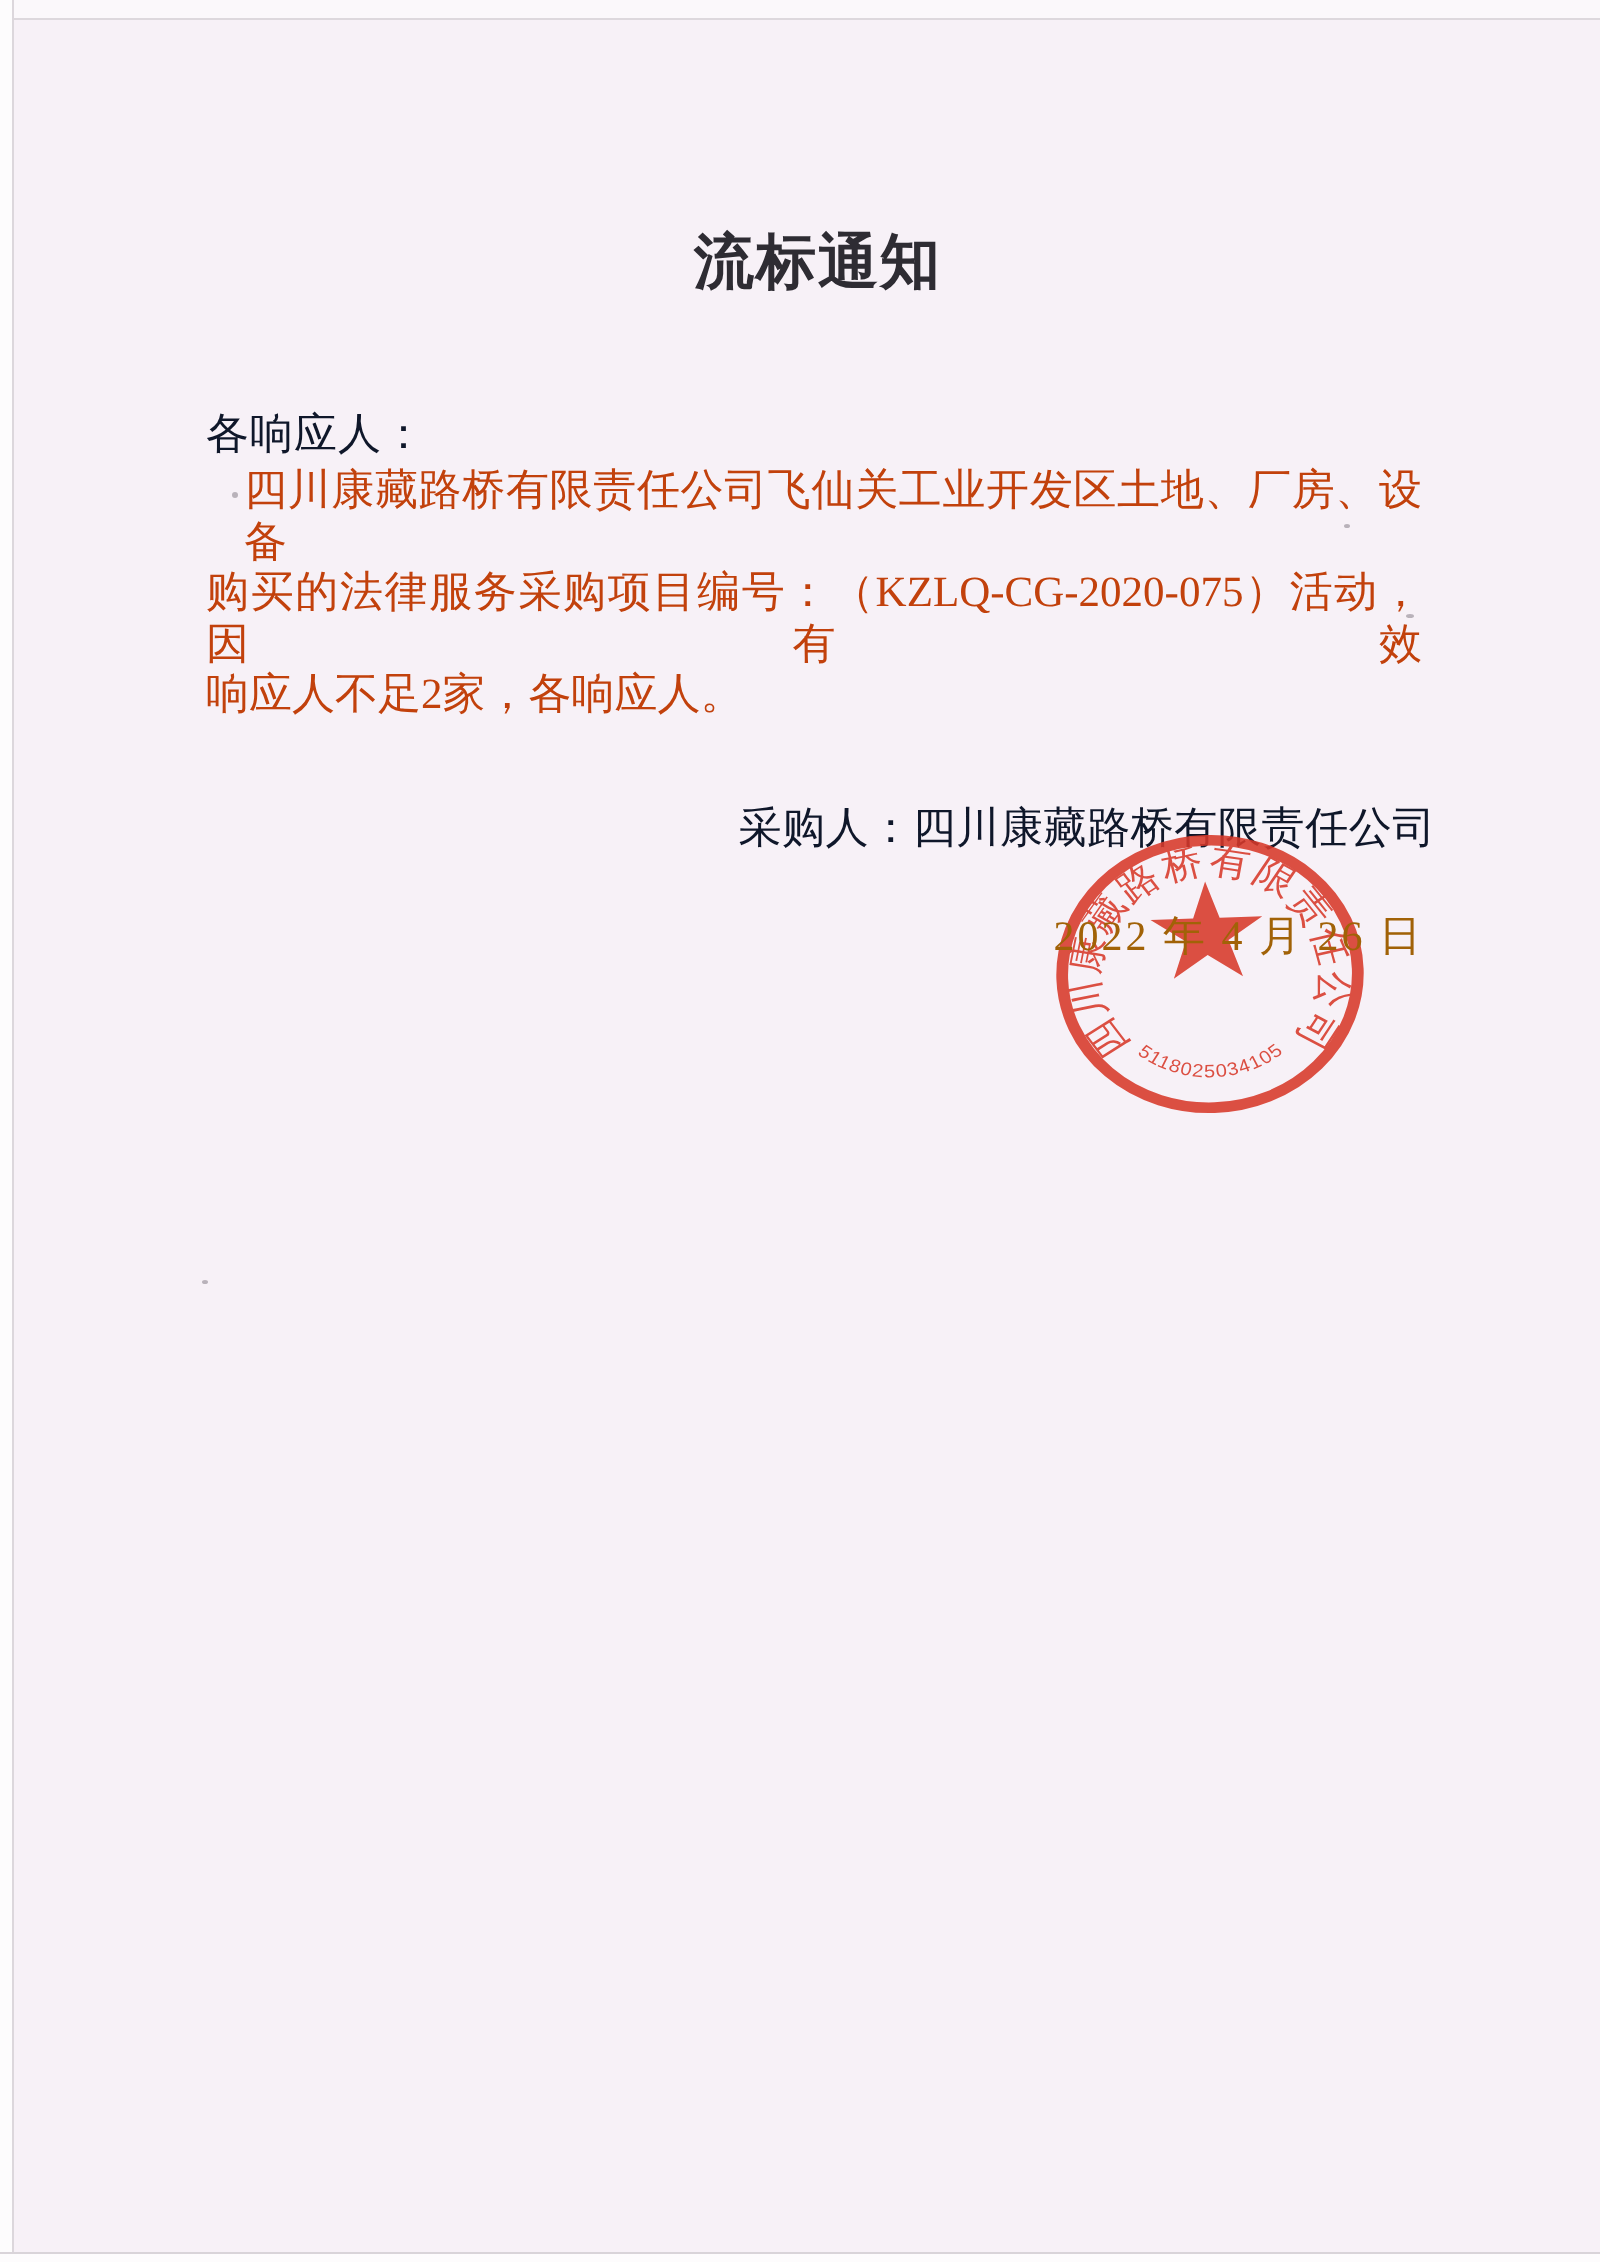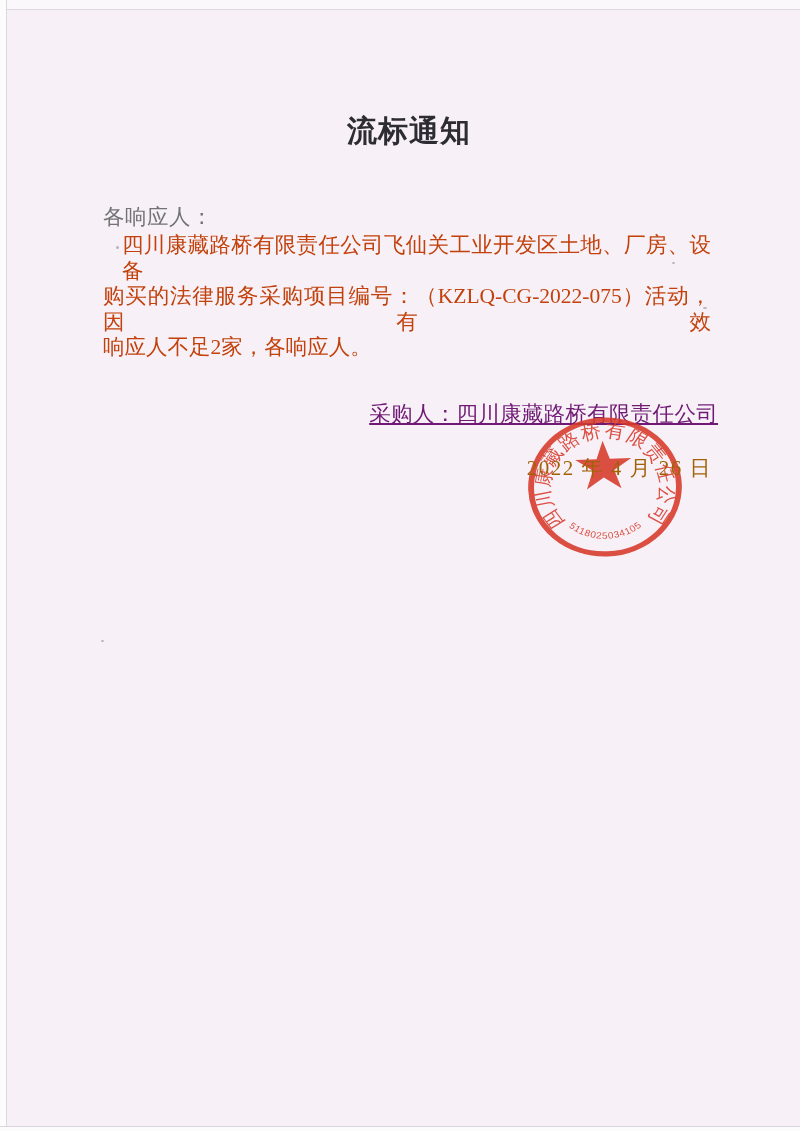--- a/index.html
+++ b/index.html
@@ -27,32 +27,32 @@
     background:#fdfcfd;border-top:1px solid #d9d4d9;
   }
   .doc-title{
     position:absolute;left:0;top:111px;width:800px;
     text-align:center;padding-left:18px;box-sizing:border-box;
     font-size:30px;font-weight:600;letter-spacing:1px;
     color:#2e2c33;
   }
   .salutation{
     position:absolute;left:103px;top:202px;
-    font-size:21.5px;letter-spacing:0.5px;color:#737373;
+    font-size:21.5px;letter-spacing:0.5px;color:#0f172a;
   }
   .paragraph{
     position:absolute;left:103px;top:233px;width:608px;
     font-size:21.5px;line-height:25.5px;color:#c2410c;
   }
   .para-line{white-space:nowrap;}
   .para-line.just{text-align:justify;text-align-last:justify;white-space:normal;}
   .para-line.indent{padding-left:19px;}
   .buyer-line{
     position:absolute;top:399px;right:82px;
-    font-size:21.5px;letter-spacing:0.3px;color:#701a75;text-decoration:underline;
+    font-size:21.5px;letter-spacing:0.3px;color:#0f172a;
   }
   .seal{
     position:absolute;left:521px;top:411px;width:168px;height:152px;
     opacity:0.88;
     transform:rotate(-2deg);
   }
   .date-line{
     position:absolute;top:454px;right:88px;
     font-size:21px;letter-spacing:1.5px;color:#a16207;
   }
@@ -70,21 +70,21 @@
   <div class="edge-top"></div>
   <div class="edge-left"></div>
   <div class="edge-bottom"></div>
 
   <div class="doc-title">流标通知</div>
 
   <div class="salutation">各响应人：</div>
 
   <div class="paragraph">
     <div class="para-line just indent">四川康藏路桥有限责任公司飞仙关工业开发区土地、厂房、设备</div>
-    <div class="para-line just">购买的法律服务采购项目编号：（KZLQ-CG-2022-075）活动，因有效</div>
+    <div class="para-line just">购买的法律服务采购项目编号：（KZLQ-CG-2020-075）活动，因有效</div>
     <div class="para-line">响应人不足2家，各响应人。</div>
   </div>
 
   <div class="buyer-line">采购人：四川康藏路桥有限责任公司</div>
 
   <svg class="seal" viewBox="0 0 200 200" preserveAspectRatio="none">
 
     <circle cx="100" cy="100" r="88" fill="none" stroke-width="7" stroke="#d8392a"></circle>
 
     <polygon points="99,39 106.9,63.2 132.3,63.2 111.7,78.1 119.6,102.3 99,87.4 78.4,102.3 86.3,78.1 65.7,63.2 91.1,63.2" fill="#d8392a"></polygon>

